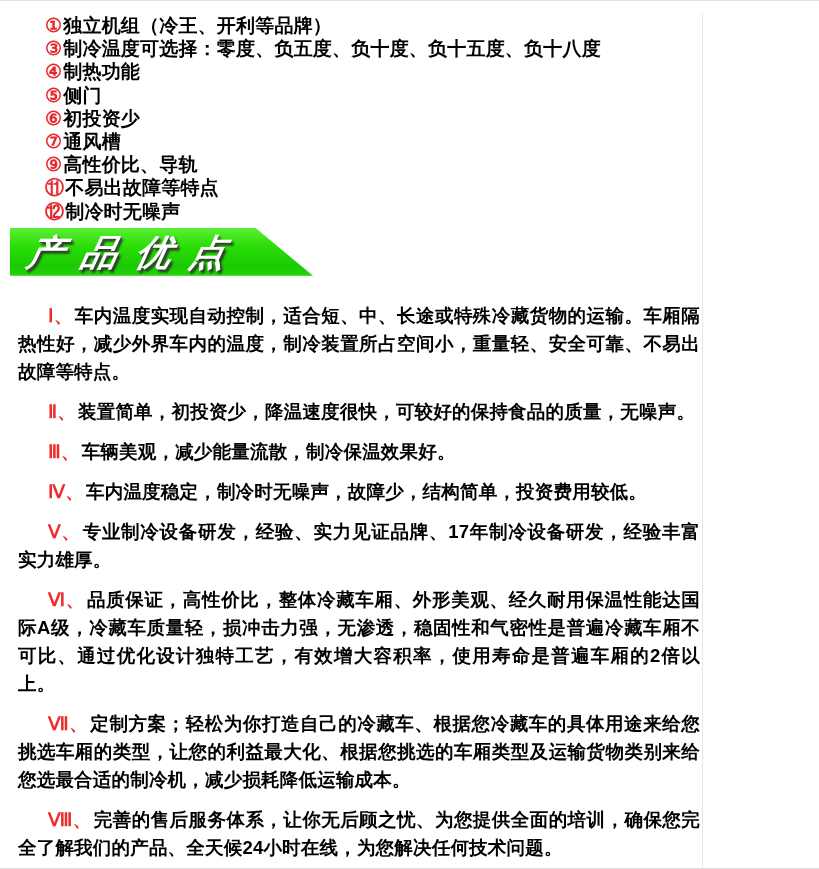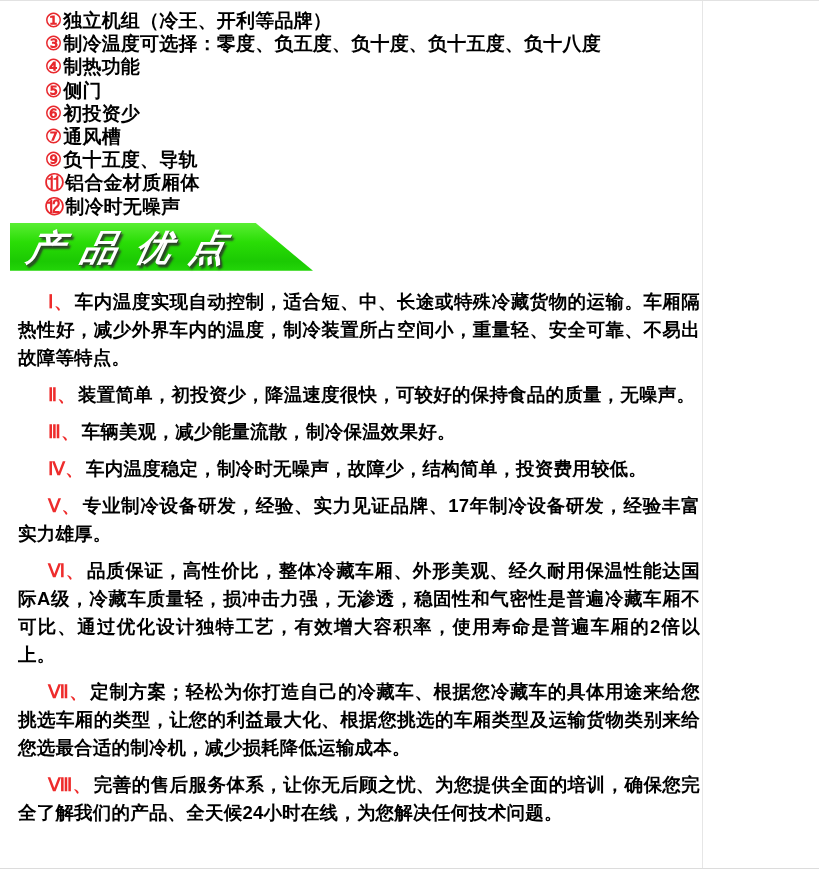--- a/index.html
+++ b/index.html
@@ -25,21 +25,22 @@
 
   .bottom-divider {
     position: absolute;
     left: 0; right: 0; bottom: 0;
     height: 1px;
     background: #dcdcdc;
   }
 
   
   .features {
-    padding: 8px 0 0 45px;
+    padding: 0 0 0 45px;
+    margin-top: 13px;
   }
   .feature-item {
     font-size: 19px;
     line-height: 23.2px;
     font-weight: bold;
     color: #000000;
     white-space: nowrap;
     letter-spacing: 0.2px;
   }
   .feature-item .num {
@@ -75,21 +76,21 @@
     color: #ffffff;
     text-shadow: 3px 3px 2px rgba(45,45,45,0.85), 1px 1px 0 rgba(45,45,45,0.6);
     white-space: nowrap;
   }
 
   
   .advantages {
     padding: 14px 2px 0 18px;
   }
   .adv-paragraph {
-    margin: 3px 0 9px 0;
+    margin: 12px 0 9px 0;
     font-size: 18.5px;
     line-height: 28px;
     font-weight: bold;
     color: #000000;
     text-indent: 30px;
     letter-spacing: 0.2px;
     text-align: justify;
   }
   .adv-paragraph .numeral {
     font-family: "Liberation Serif", serif;
@@ -102,22 +103,22 @@
 <div class="page">
   <div class="content">
 
     <div class="features" id="feature-list">
         <div class="feature-item"><span class="num" style="color: rgb(232, 40, 45);">①</span><span>独立机组（冷王、开利等品牌）</span></div>
         <div class="feature-item"><span class="num" style="color: rgb(232, 40, 45);">③</span><span>制冷温度可选择：零度、负五度、负十度、负十五度、负十八度</span></div>
         <div class="feature-item"><span class="num" style="color: rgb(232, 40, 45);">④</span><span>制热功能</span></div>
         <div class="feature-item"><span class="num" style="color: rgb(232, 40, 45);">⑤</span><span>侧门</span></div>
         <div class="feature-item"><span class="num" style="color: rgb(232, 40, 45);">⑥</span><span>初投资少</span></div>
         <div class="feature-item"><span class="num" style="color: rgb(232, 40, 45);">⑦</span><span>通风槽</span></div>
-        <div class="feature-item"><span class="num" style="color: rgb(232, 40, 45);">⑨</span><span>负十五度、导轨</span></div>
-        <div class="feature-item"><span class="num" style="color: rgb(232, 40, 45);">⑪</span><span>铝合金材质厢体</span></div>
+        <div class="feature-item"><span class="num" style="color: rgb(232, 40, 45);">⑨</span><span>高性价比、导轨</span></div>
+        <div class="feature-item"><span class="num" style="color: rgb(232, 40, 45);">⑪</span><span>不易出故障等特点</span></div>
         <div class="feature-item"><span class="num" style="color: rgb(232, 40, 45);">⑫</span><span>制冷时无噪声</span></div>
       </div>
 
     <div class="banner">
       <div class="banner-shape"></div>
       <span class="banner-title">产 品 优 点</span>
     </div>
 
     <div class="advantages" id="advantages-section">
         <p class="adv-paragraph"><span class="numeral" style="color: rgb(238, 44, 44);">Ⅰ、</span><span>车内温度实现自动控制，适合短、中、长途或特殊冷藏货物的运输。车厢隔热性好，减少外界车内的温度，制冷装置所占空间小，重量轻、安全可靠、不易出故障等特点。</span></p>

